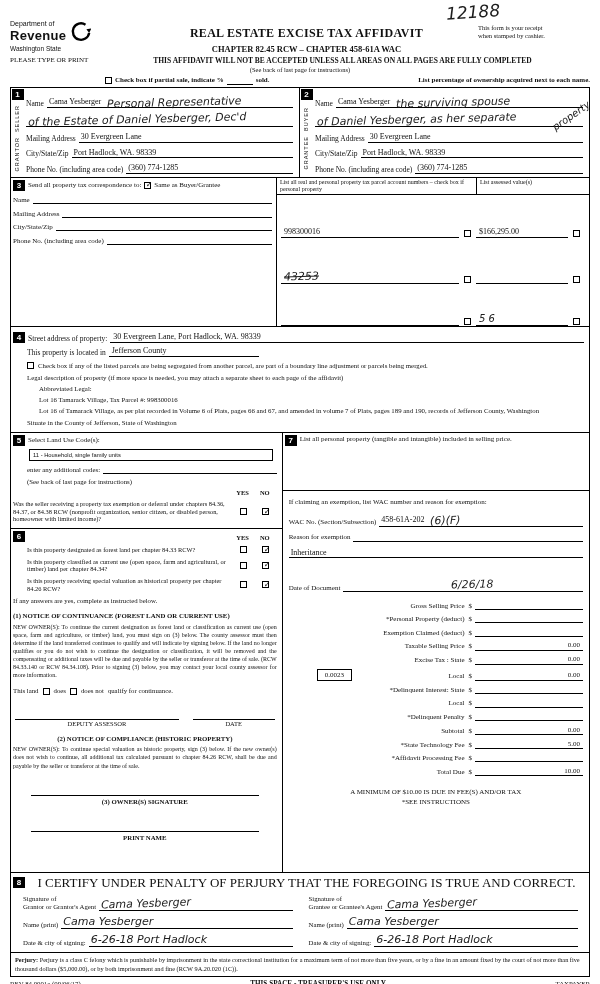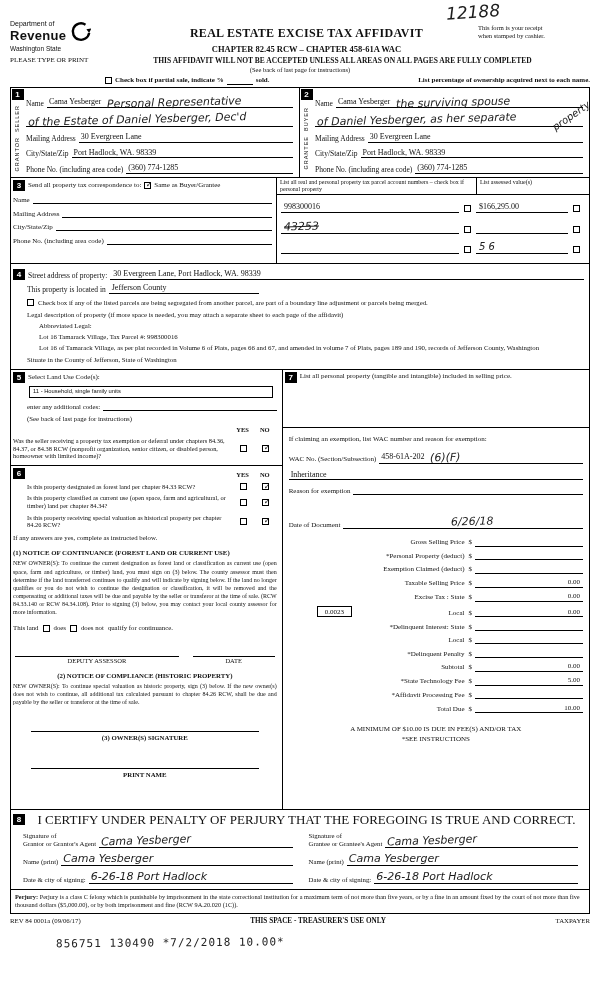--- a/index.html
+++ b/index.html
@@ -64,21 +64,21 @@
   
   .sec3 { border-bottom:1px solid #000; min-height:86px; }
   .s3left { width:46%; border-right:1px solid #000; padding:2px 4px 4px 2px; }
   .s3head { display:flex; align-items:center; gap:3px; font-size:7px; }
   .s3left .field { margin-top:4.5px; font-size:7px; }
   .s3right { flex:1; display:flex; flex-direction:column; }
   .parcel-head { display:flex; font-size:6px; border-bottom:1px solid #000; }
   .ph1 { flex:1; padding:1px 3px; border-right:1px solid #000; }
   .ph2 { width:112px; padding:1px 3px; }
   .parcel-row { display:flex; align-items:flex-end; padding:0 4px; margin-top:7px; }
-  .pline { flex:1; border-bottom:1px solid #000; min-height:10px; padding:0 3px; }
+  .pline { flex:1; border-bottom:1px solid #000; min-height:10px; padding:0 3px;margin-top:25px; }
   .vline { width:92px; border-bottom:1px solid #000; min-height:10px; padding:0 3px; }
   .parcel-row .cb { margin:0 5px 1px 5px; }
   
   .sec4 { border-bottom:1px solid #000; padding:2px 5px 4px 2px; min-height:106px; }
   .s4row { display:flex; align-items:flex-end; gap:3px; font-size:7.5px; margin-top:3px; }
   .s4row .line { border-bottom:1px solid #000; min-height:9px; padding:0 3px; }
   .grow { flex:1; }
   .s4check { display:flex; gap:4px; align-items:center; margin:5px 0 0 14px; font-size:6.8px; }
   .small { font-size:6.8px; }
   .ind1 { margin-left:14px; margin-top:4px; }
@@ -471,27 +471,27 @@
         <div class="s7body">
           <div class="exnote">If claiming an exemption, list WAC number and reason for exemption:</div>
           <div class="field">
             <span class="lbl">WAC No. (Section/Subsection)</span>
             <span class="line">
               <span class="printed">458-61A-202</span>
               <span class="hw hw-lg hw-over">(6)(F)</span>
             </span>
           </div>
           <div class="field">
-            <span class="line">
-              <span class="printed">Inheritance</span>
-            </span>
-          </div>
-          <div class="field">
             <span class="lbl">Reason for exemption</span>
             <span class="line"></span>
+          </div>
+          <div class="field">
+            <span class="line">
+              <span class="printed">Inheritance</span>
+            </span>
           </div>
           <div class="gap14"></div>
           <div class="field">
             <span class="lbl">Date of Document</span>
             <span class="line">
               <span class="hw hw-lg" style="margin-left:45%;">6/26/18</span>
             </span>
           </div>
 
           <div style="height:4px;"></div>

